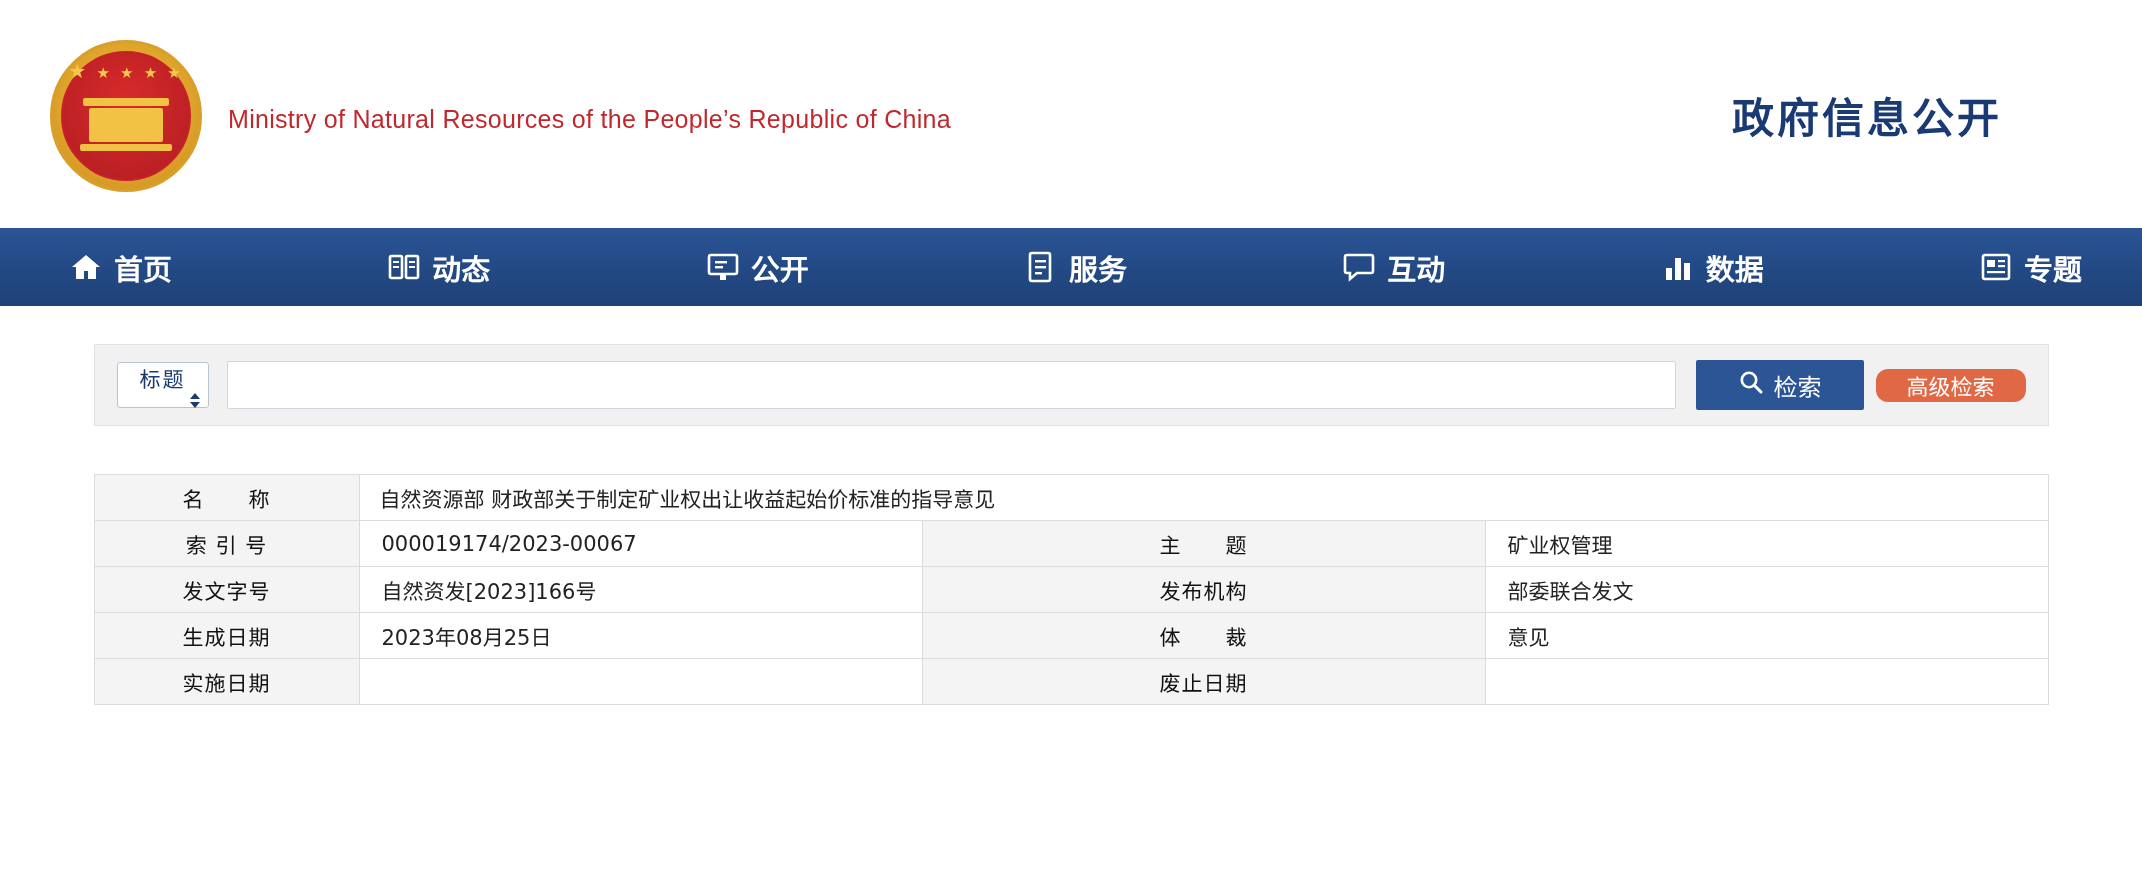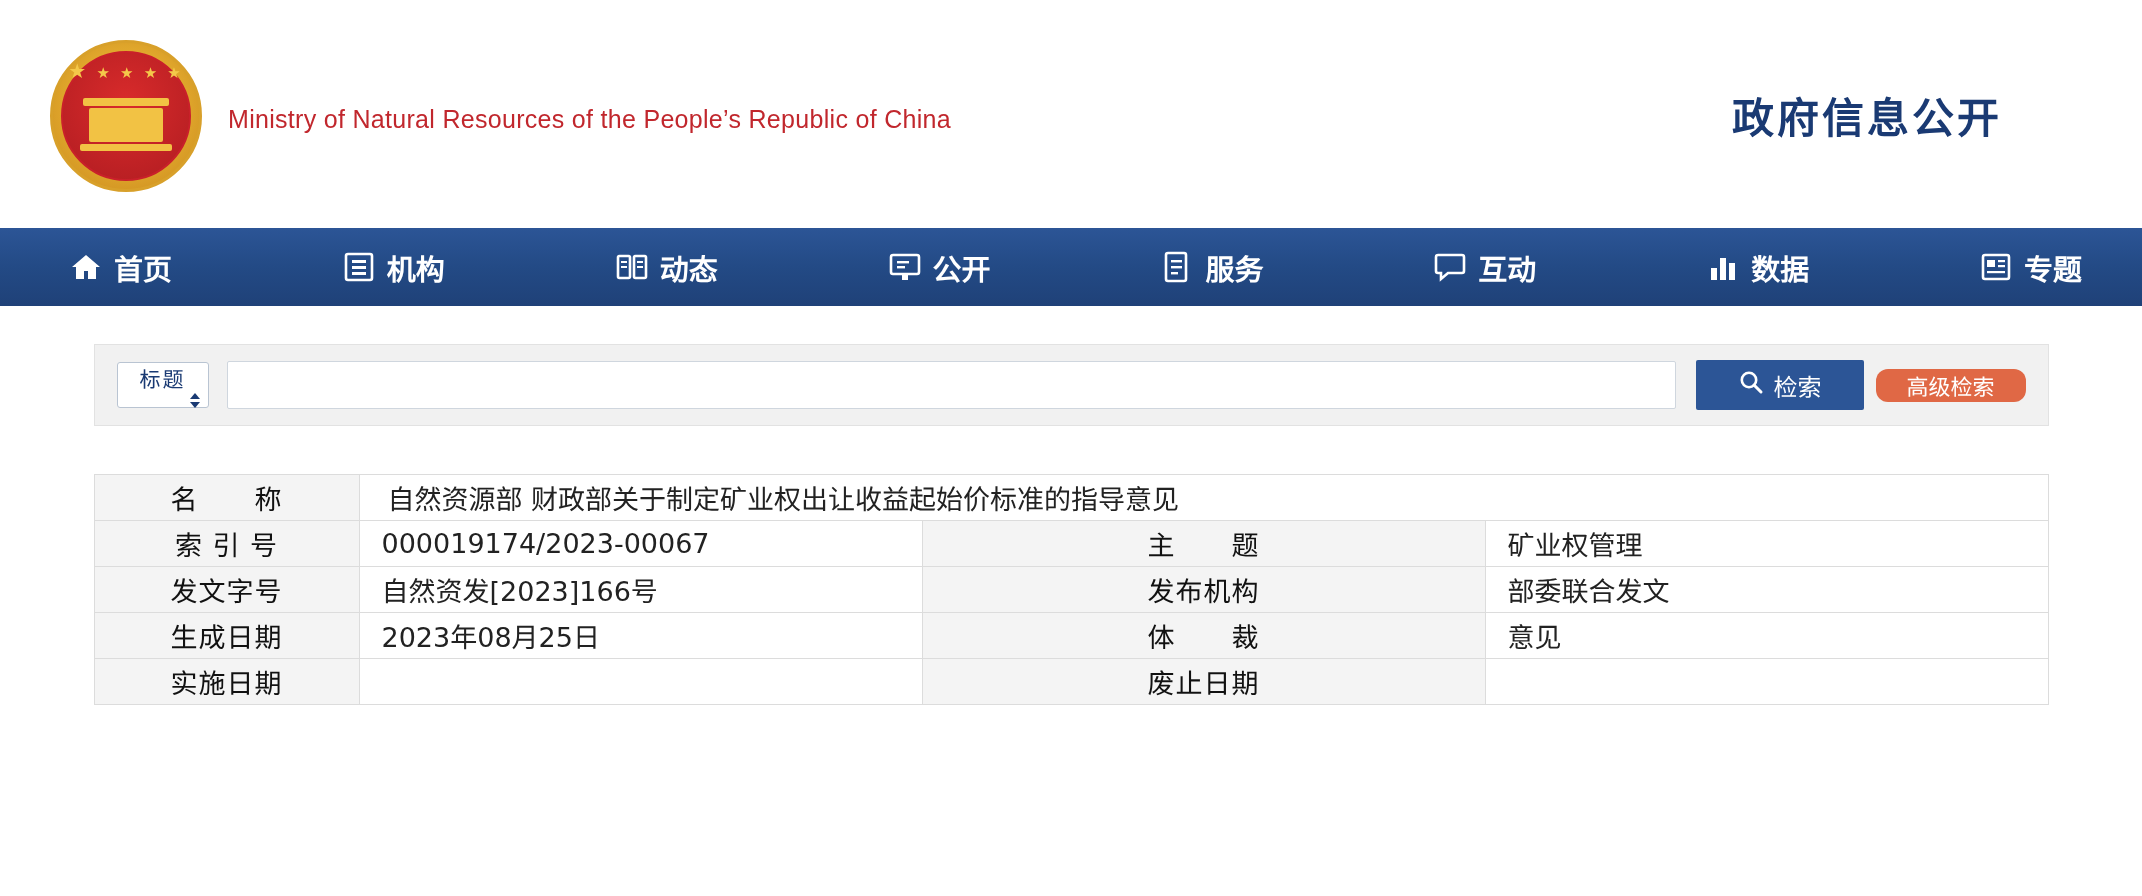--- a/index.html
+++ b/index.html
@@ -262,42 +262,42 @@
   .info-table {
     margin-top: 48px;
     width: 100%;
     border-collapse: collapse;
     table-layout: fixed;
     font-family: "DejaVu Sans", "Liberation Sans", sans-serif;
   }
   .info-table td {
     border: 1px solid #dcdcdc;
     height: 46px;
-    font-size: 27px;
+    font-size: 21px;
     color: #222222;
     padding: 0 22px;
     box-sizing: border-box;
     vertical-align: middle;
   }
   .info-table td.lbl {
     background: #f4f4f4;
     text-align: center;
     width: 265px;
     letter-spacing: 1px;
     color: #111;
   }
   .info-table td.lbl.mid {
     width: 225px;
   }
   .info-table td.val {
     background: #ffffff;
     text-align: left;
   }
   .info-table tr.first td.val {
-    padding-left: 28px;
+    padding-left: 20px;
     margin-left: 23px;
   }
 
   .page-body {
     background: #ffffff;
     height: 120px;
   }
 </style>
 </head>
 <body>
@@ -321,31 +321,20 @@
 
   <div class="nav-item">
     <span class="nav-icon">
       <svg width="32" height="32" viewBox="0 0 32 32">
           <path d="M16 4 L30 16 h-4 v12 h-8 v-8 h-4 v8 H6 V16 H2 Z" fill="#ffffff"></path>
         </svg>
     </span>
     <span>首页</span>
   </div>
 
-  <div class="nav-item">
-    <span class="nav-icon">
-      <svg width="30" height="30" viewBox="0 0 30 30">
-          <rect x="2" y="2" width="26" height="26" rx="2" fill="none" stroke="#ffffff" stroke-width="2.6"></rect>
-          <rect x="8" y="8" width="14" height="3" fill="#ffffff"></rect>
-          <rect x="8" y="14" width="14" height="3" fill="#ffffff"></rect>
-          <rect x="8" y="20" width="14" height="3" fill="#ffffff"></rect>
-        </svg>
-    </span>
-    <span>机构</span>
-  </div>
 
   <div class="nav-item">
     <span class="nav-icon">
       <svg width="32" height="28" viewBox="0 0 32 28">
           <rect x="2" y="3" width="12" height="22" rx="1.5" fill="none" stroke="#ffffff" stroke-width="2.6"></rect>
           <rect x="18" y="3" width="12" height="22" rx="1.5" fill="none" stroke="#ffffff" stroke-width="2.6"></rect>
           <rect x="5" y="8" width="6" height="2" fill="#ffffff"></rect>
           <rect x="21" y="8" width="6" height="2" fill="#ffffff"></rect>
           <rect x="5" y="13" width="6" height="2" fill="#ffffff"></rect>
           <rect x="21" y="13" width="6" height="2" fill="#ffffff"></rect>

